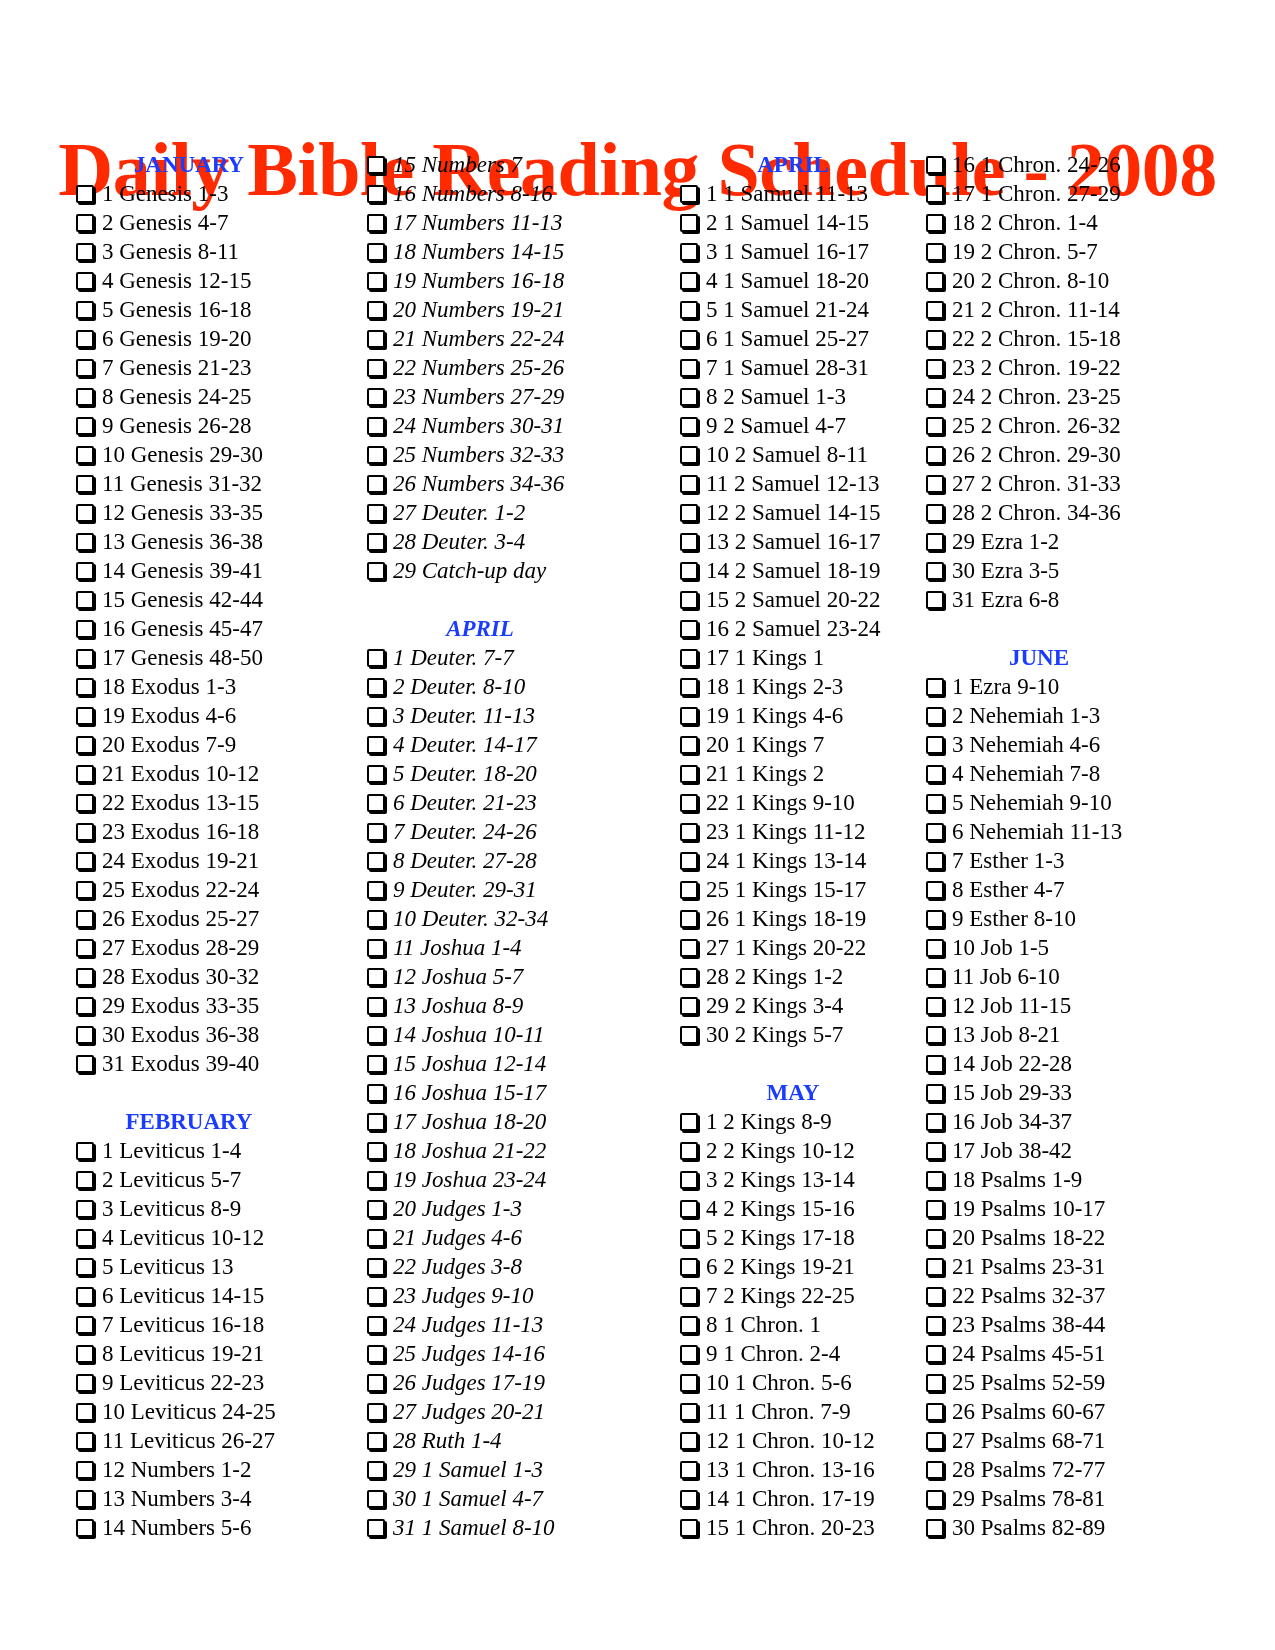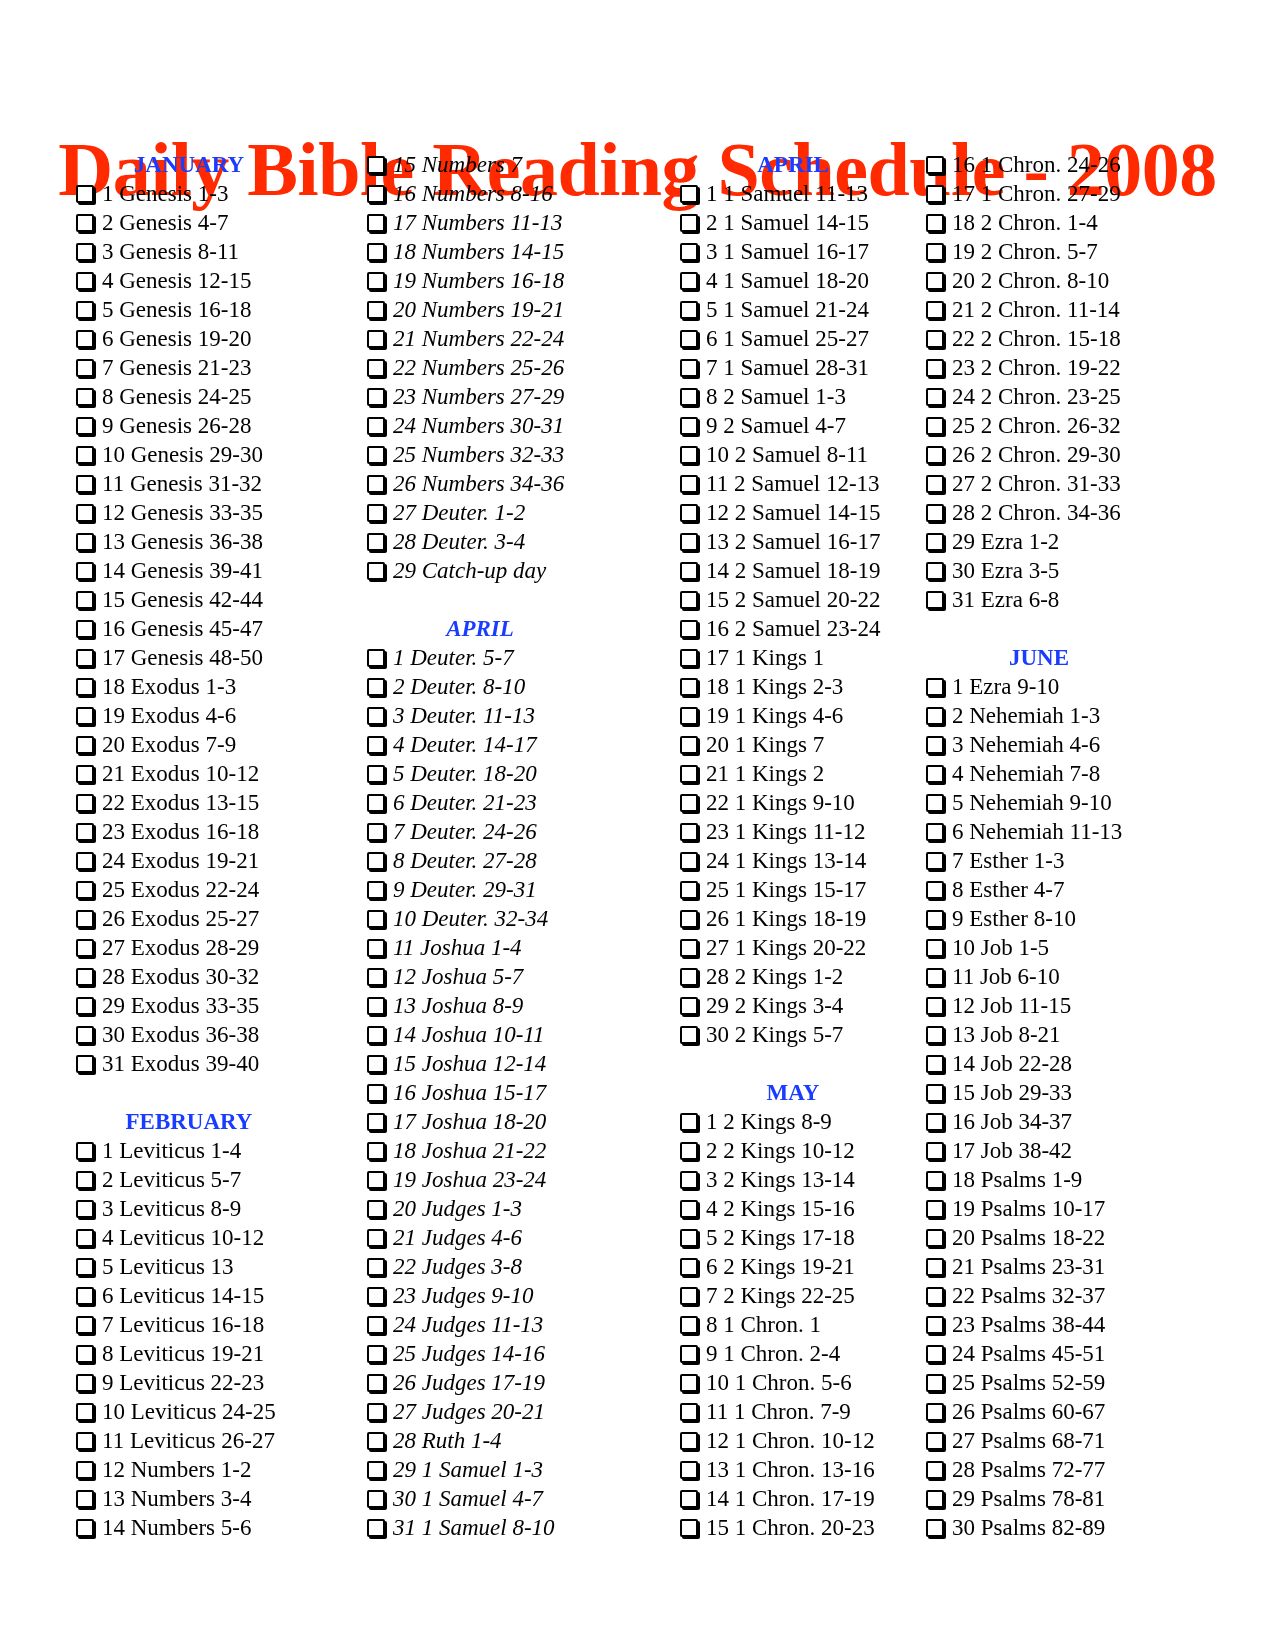--- a/index.html
+++ b/index.html
@@ -267,21 +267,21 @@
       <span>28 Deuter. 3-4</span>
     </div>
     <div class="item">
       <span class="box"></span>
       <span>29 Catch-up day</span>
     </div>
     <div class="gap"></div>
     <div class="month">APRIL</div>
     <div class="item">
       <span class="box"></span>
-      <span>1 Deuter. 5-7</span>
+      <span>1 Deuter. 7-7</span>
     </div>
     <div class="item">
       <span class="box"></span>
       <span>2 Deuter. 8-10</span>
     </div>
     <div class="item">
       <span class="box"></span>
       <span>3 Deuter. 11-13</span>
     </div>
     <div class="item">

